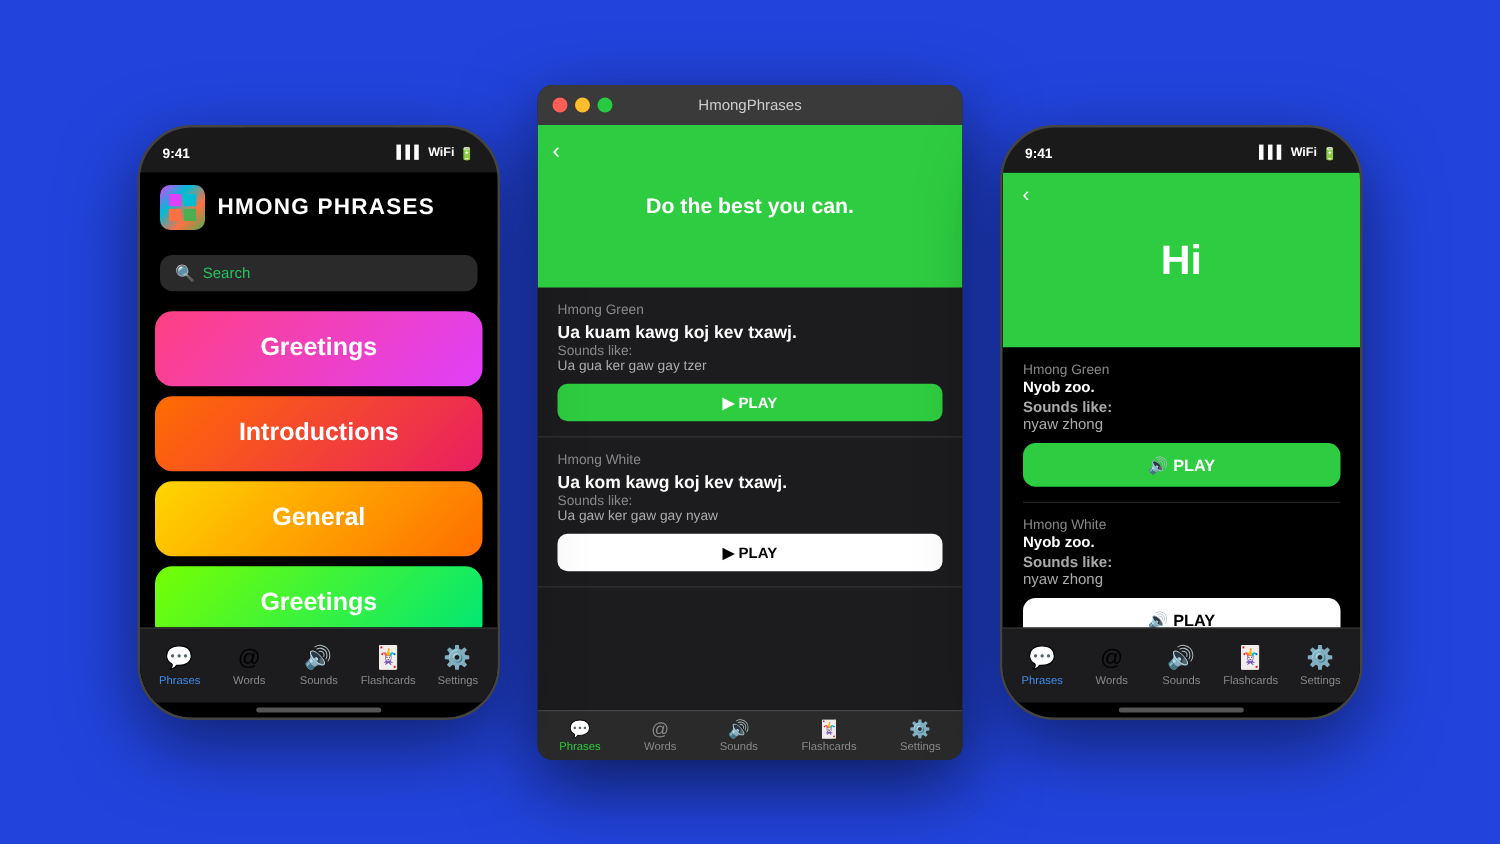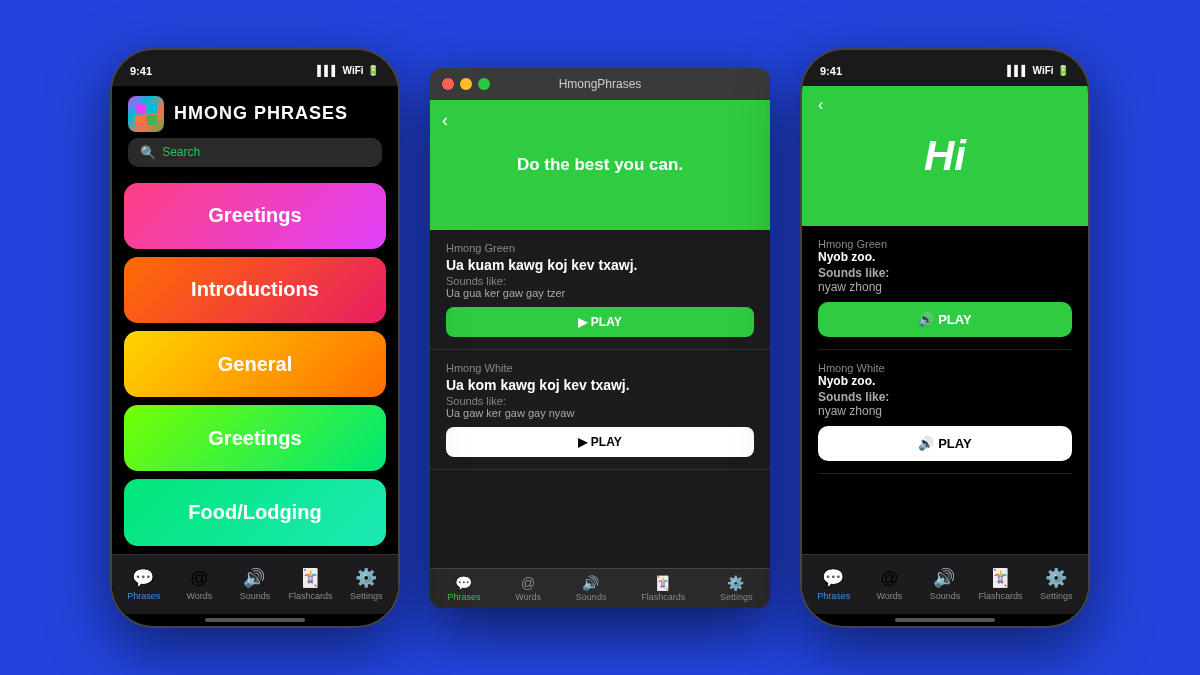--- a/index.html
+++ b/index.html
@@ -11,21 +11,21 @@
       align-items: center;
       justify-content: center;
       gap: 30px;
       font-family: -apple-system, BlinkMacSystemFont, 'Helvetica Neue', Arial, sans-serif;
       overflow: hidden;
     }
 
     
     .phone {
       width: 290px;
-      height: 580px;
+      height: 476px;
       background: #1a1a1a;
       border-radius: 44px;
       border: 2px solid #444;
       position: relative;
       overflow: hidden;
       box-shadow: 0 20px 60px rgba(0,0,0,0.5);
       flex-shrink: 0;
     }
 
     .phone-notch {
@@ -67,21 +67,21 @@
       flex-direction: column;
       overflow: hidden;
     }
 
     
     .phone1-header {
       background: #000;
       padding: 10px 16px 8px;
       display: flex;
       flex-direction: column;
-      gap: 6px;
+      gap: 20px;
     }
 
     .phone1-app-title {
       display: flex;
       align-items: center;
       gap: 10px;
     }
 
     .app-icon {
       width: 36px;
@@ -367,23 +367,22 @@
     .phone2-hero {
       background: #2ecc40;
       height: 140px;
       display: flex;
       align-items: center;
       justify-content: center;
     }
 
     .phone2-hero-text {
       color: white;
-      font-size: 42px;
+      font-size: 33px;
       font-weight: 800;
-      font-style: italic;
     }
 
     .phone2-content {
       flex: 1;
       background: #000;
       overflow-y: auto;
       padding: 0 16px;
     }
 
     .phone2-card {

